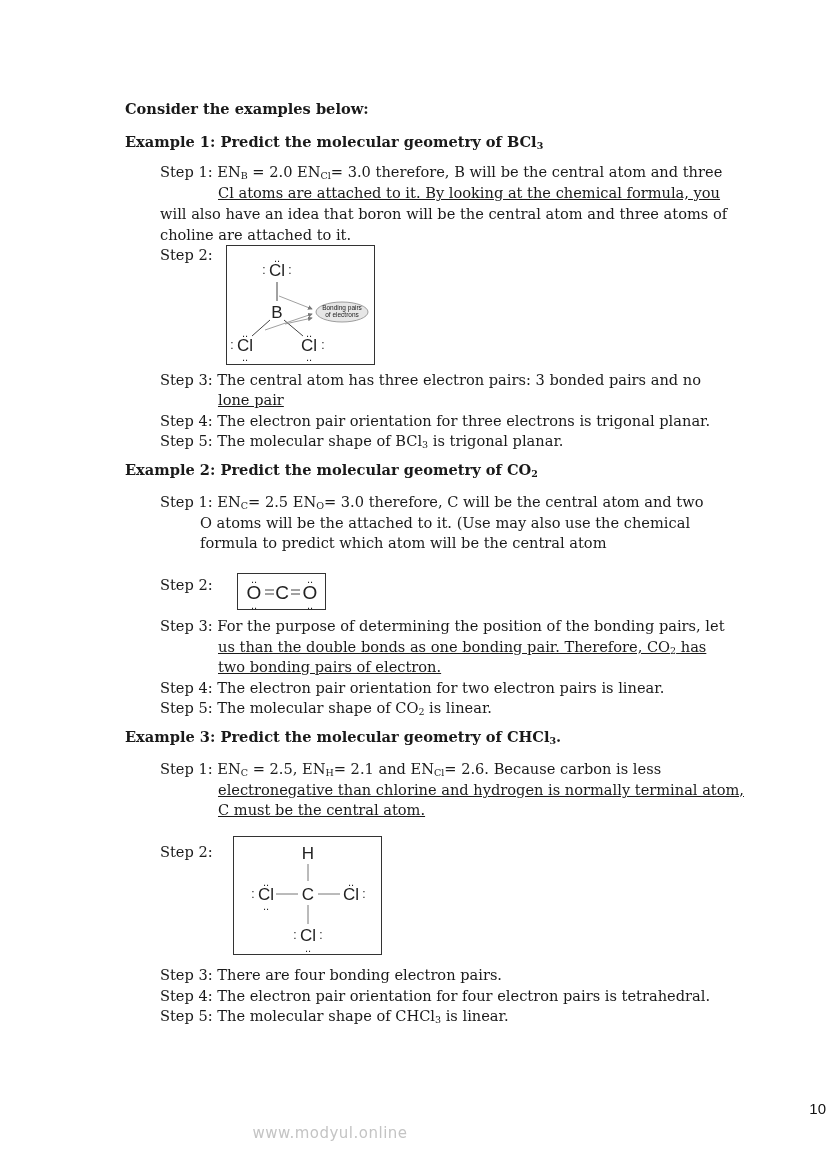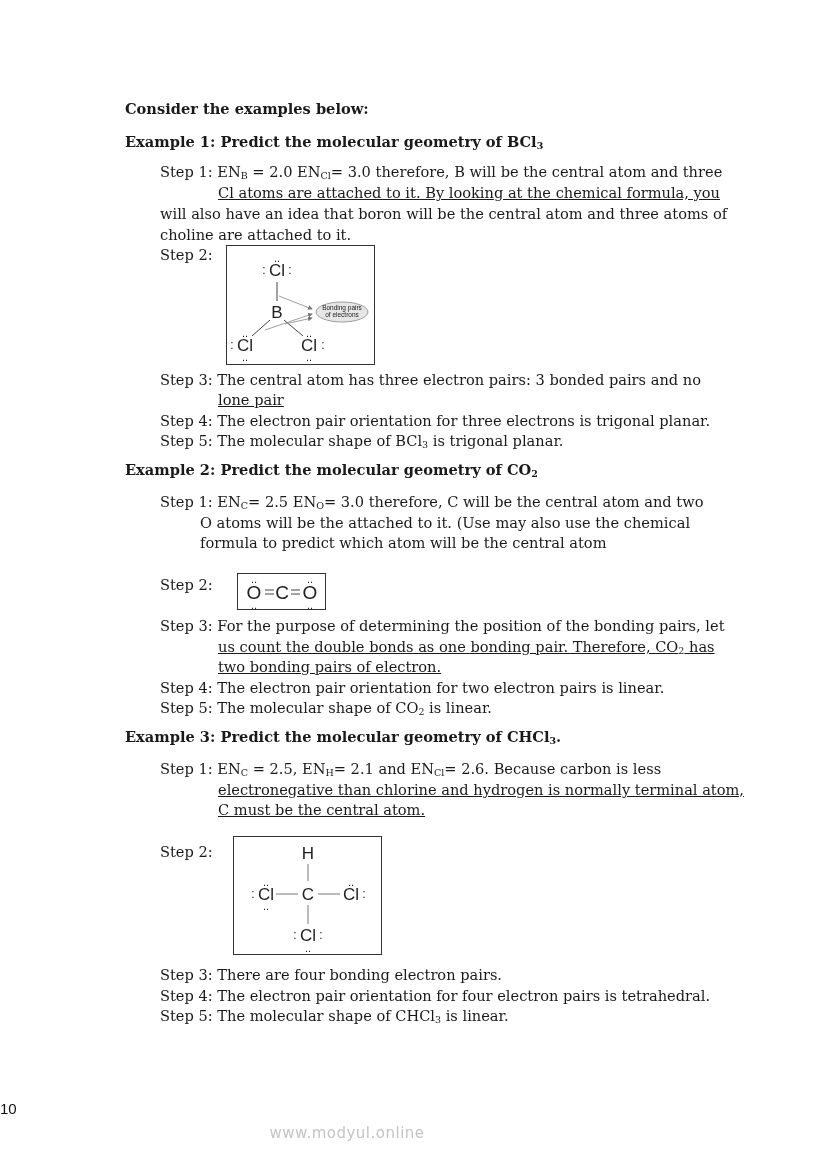--- a/index.html
+++ b/index.html
@@ -6,24 +6,24 @@
   body { width: 826px; height: 1169px; position: relative; overflow: hidden;
          font-family: "DejaVu Serif", "Liberation Serif", serif; color: #1a1a1a; }
   .t { position: absolute; font-size: 14.6px; line-height: 20px; white-space: nowrap; }
   .h { left: 125px; font-weight: bold; }
   .s { left: 160px; }
   .ind { left: 218px; text-decoration: underline; }
   .ind2 { left: 200px; }
   sub { font-size: 9.5px; vertical-align: -2px; line-height: 0; }
   .box { position: absolute; border: 1.3px solid #333; background: #fff; box-sizing: border-box; }
   svg text { font-family: "Liberation Sans", "DejaVu Sans", sans-serif; fill: #222; }
-  .pagenum { position: absolute; left: 0; width: 826px; top: 1100px; text-align: left;
+  .pagenum { position: absolute; left: 0; width: 826px; top: 1100px; text-align: right;
              font-family: "Liberation Sans", "DejaVu Sans", sans-serif; font-size: 15px; color: #111; }
   .wm { position: absolute; left: 0; width: 660px; top: 1124px; text-align: center;
-        font-family: "DejaVu Sans", sans-serif; font-size: 15px; color: #c4c4c4; letter-spacing: 0.5px; padding-left: 17px; }
+        font-family: "DejaVu Sans", sans-serif; font-size: 15px; color: #c4c4c4; letter-spacing: 0.5px; }
 </style>
 </head>
 <body>
 
 <div class="t h" style="top:99px">Consider the examples below:</div>
 
 <div class="t h" style="top:132px"><span>Example 1: Predict the molecular geometry of BCl</span><sub>3</sub></div>
 
 <div class="t s" style="top:162px"><span>Step 1: EN</span><sub>B</sub><span> = 2.0 EN</span><sub>Cl</sub><span>= 3.0 therefore, B will be the central atom and three</span></div>
 <div class="t ind" style="top:183px">Cl atoms are attached to it. By looking at the chemical formula, you</div>
@@ -94,21 +94,21 @@
     <text x="44" y="25" font-size="19" text-anchor="middle">C</text>
     <line x1="53" y1="16" x2="62" y2="16" stroke="#444" stroke-width="1"></line>
     <line x1="53" y1="20" x2="62" y2="20" stroke="#444" stroke-width="1"></line>
     <text x="72" y="25" font-size="19" text-anchor="middle">O</text>
     <text x="72" y="9" font-size="11" text-anchor="middle">..</text>
     <text x="72" y="35" font-size="11" text-anchor="middle">..</text>
   </svg>
 </div>
 
 <div class="t s" style="top:616px">Step 3: For the purpose of determining the position of the bonding pairs, let</div>
-<div class="t ind" style="top:637px"><span>us count the double bonds as one bonding pair. Therefore, CO</span><sub>2</sub><span> has</span></div>
+<div class="t ind" style="top:637px"><span>us than the double bonds as one bonding pair. Therefore, CO</span><sub>2</sub><span> has</span></div>
 <div class="t ind" style="top:657px">two bonding pairs of electron.</div>
 <div class="t s" style="top:678px">Step 4: The electron pair orientation for two electron pairs is linear.</div>
 <div class="t s" style="top:698px"><span>Step 5: The molecular shape of CO</span><sub>2</sub><span> is linear.</span></div>
 
 <div class="t h" style="top:727px"><span>Example 3: Predict the molecular geometry of CHCl</span><sub>3</sub><span>.</span></div>
 
 <div class="t s" style="top:759px"><span>Step 1: EN</span><sub>C</sub><span> = 2.5, EN</span><sub>H</sub><span>= 2.1 and EN</span><sub>Cl</sub><span>= 2.6. Because carbon is less</span></div>
 <div class="t ind" style="top:780px">electronegative than chlorine and hydrogen is normally terminal atom,</div>
 <div class="t ind" style="top:800px">C must be the central atom.</div>
 

